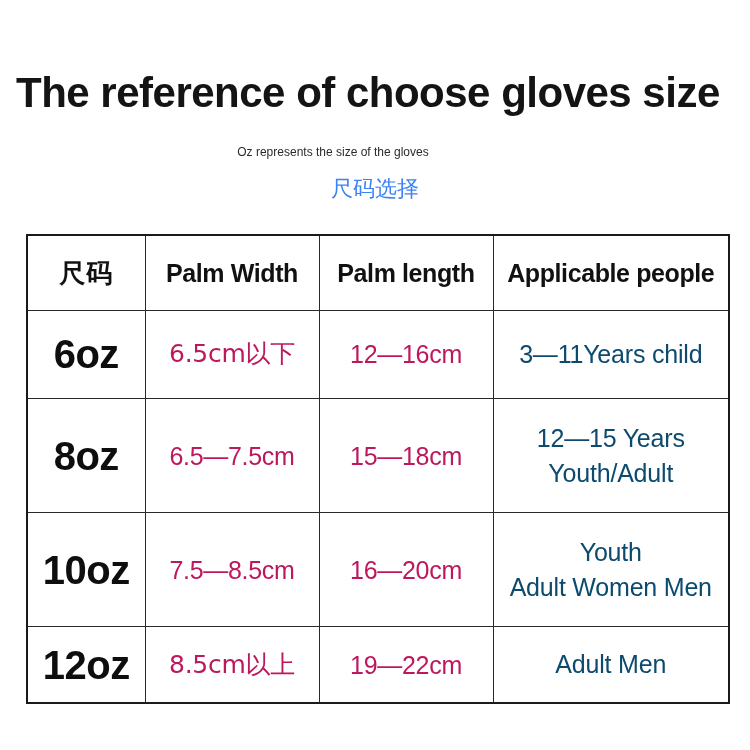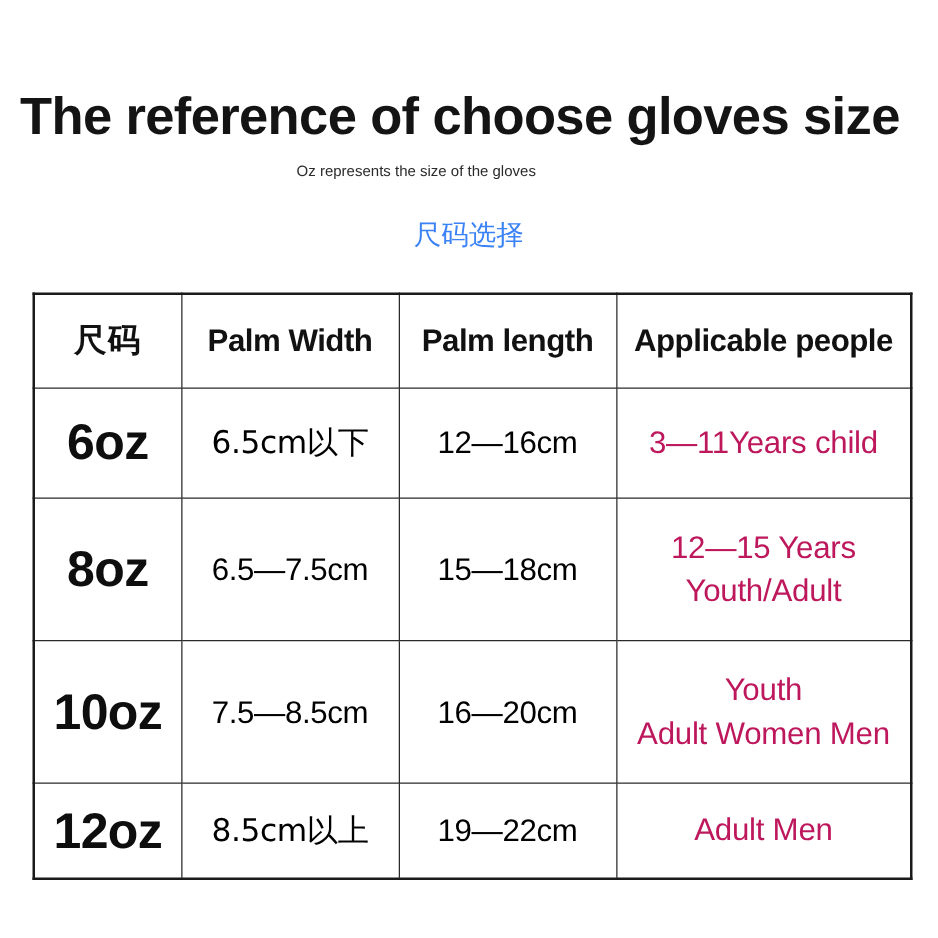--- a/index.html
+++ b/index.html
@@ -40,21 +40,21 @@
     line-height: 58px;
     letter-spacing: -0.5px;
     white-space: nowrap;
     color: #141414;
     margin: 0;
   }
 
   .subtitle {
     position: absolute;
     left: 0;
-    top: 128px;
+    top: 143px;
     width: 666px;
     text-align: center;
     font-size: 12px;
     line-height: 18px;
     font-weight: 400;
     color: #2b2b2b;
     font-family: "Liberation Sans", sans-serif;
   }
 
   .cn-heading {
@@ -118,32 +118,32 @@
     line-height: 36px;
     font-family: "Liberation Sans", sans-serif;
     letter-spacing: -0.5px;
     color: #0e0e0e;
   }
   td.value-cell {
     font-weight: 400;
     font-size: 25px;
     line-height: 32px;
     font-family: "Liberation Sans", sans-serif;
-    color: #000000;
+    color: #be185d;
     letter-spacing: -0.3px;
   }
   td.value-cell.cn {
     font-family: "DejaVu Sans", "Liberation Sans", sans-serif;
   }
   td.people-cell {
     font-weight: 400;
     font-size: 25px;
     line-height: 35px;
     font-family: "Liberation Sans", sans-serif;
-    color: #be185d;
+    color: #0c4a6e;
     letter-spacing: -0.2px;
   }
   .people-line { display: block; white-space: nowrap; }
 
   .row-h { height: 75px; }
   .row-1 { height: 83px; }
   .row-2 { height: 108px; }
   .row-3 { height: 107px; }
   .row-4 { height: 72px; }
 </style>

